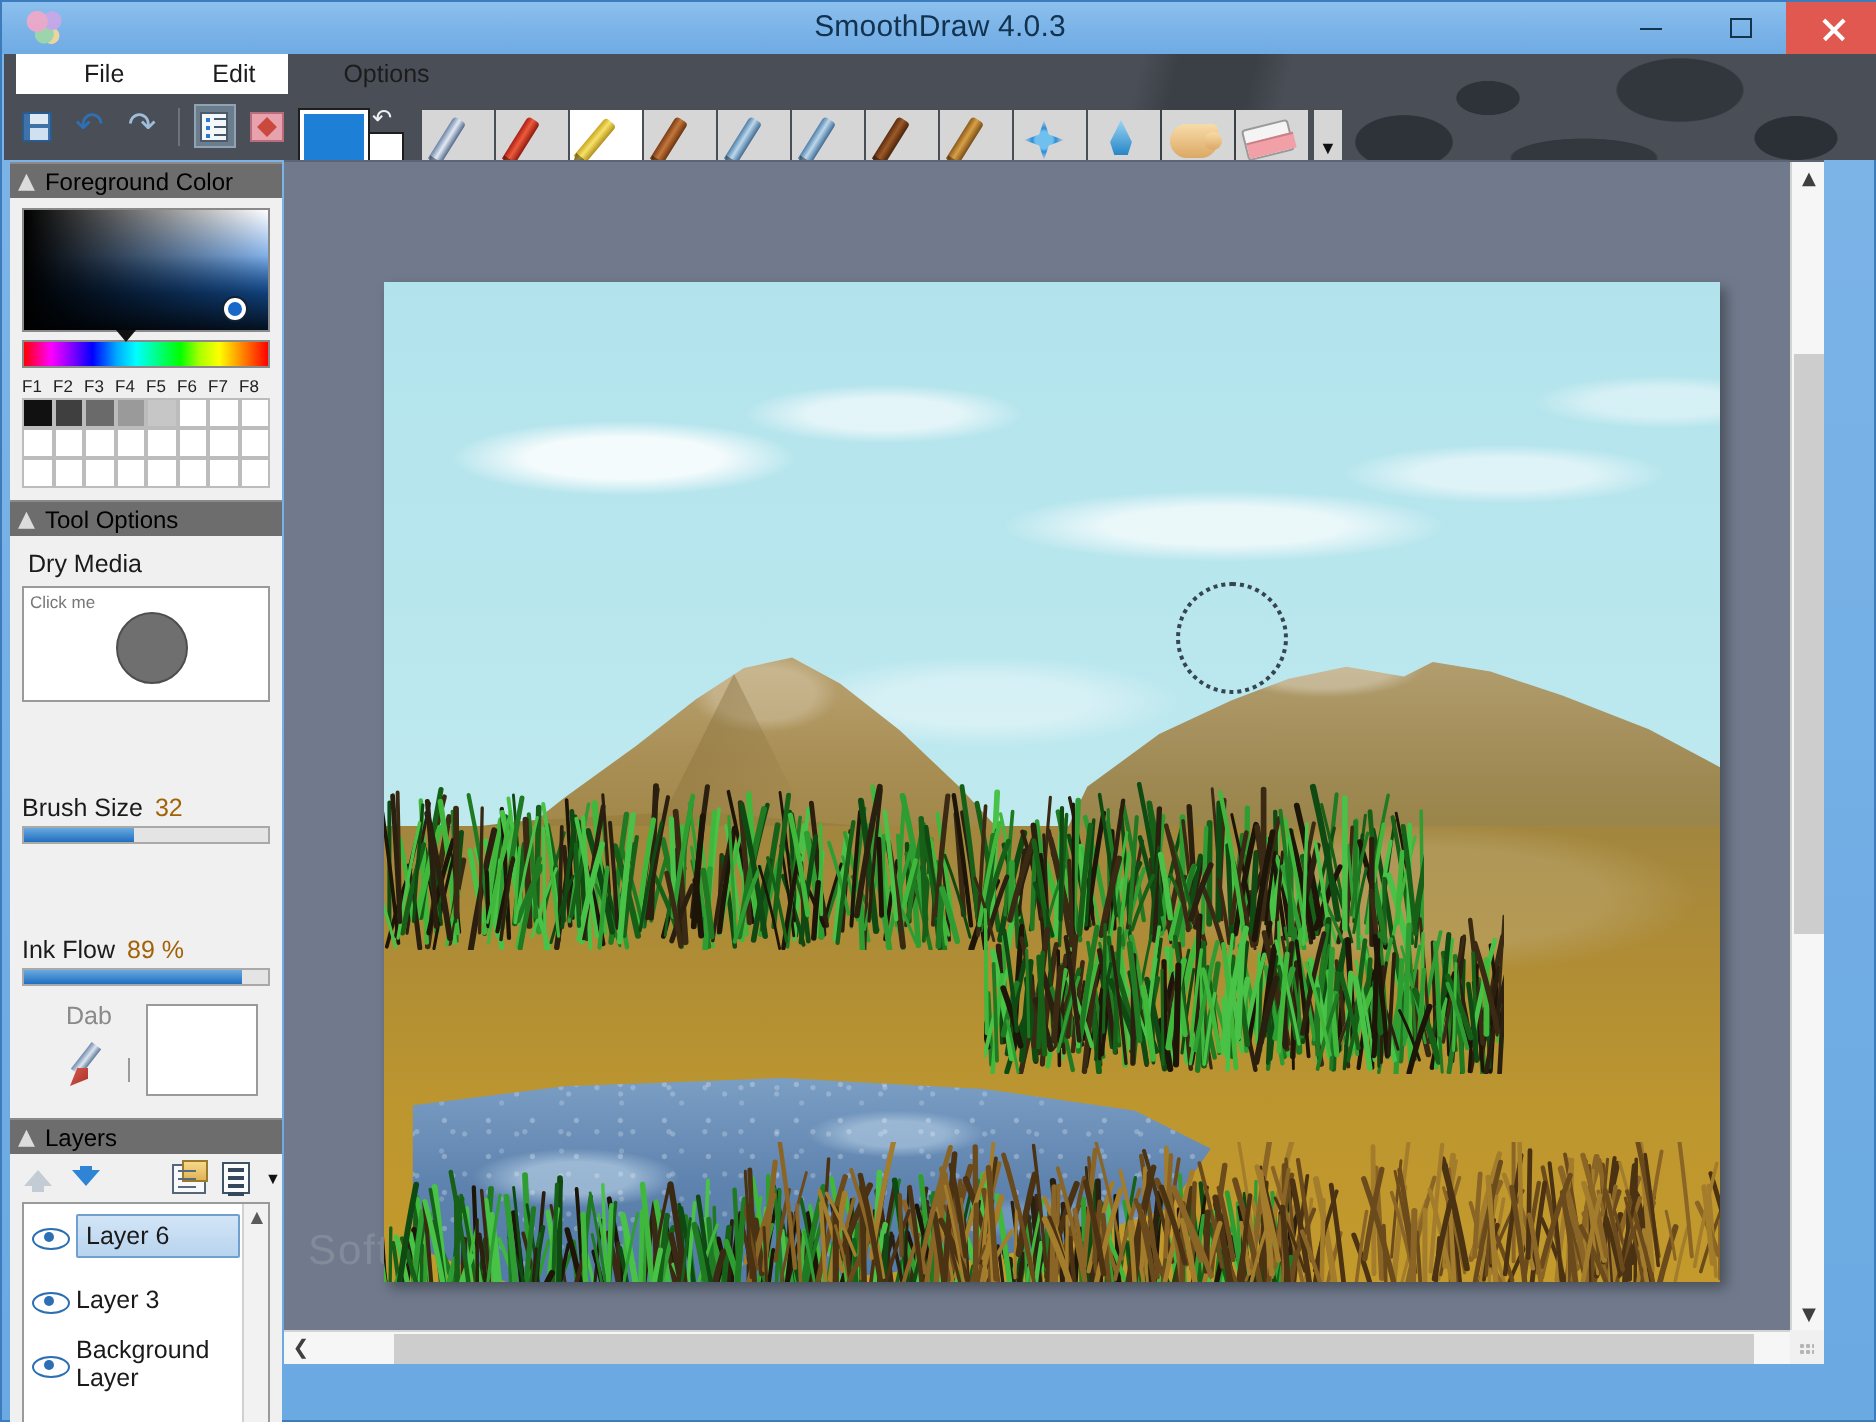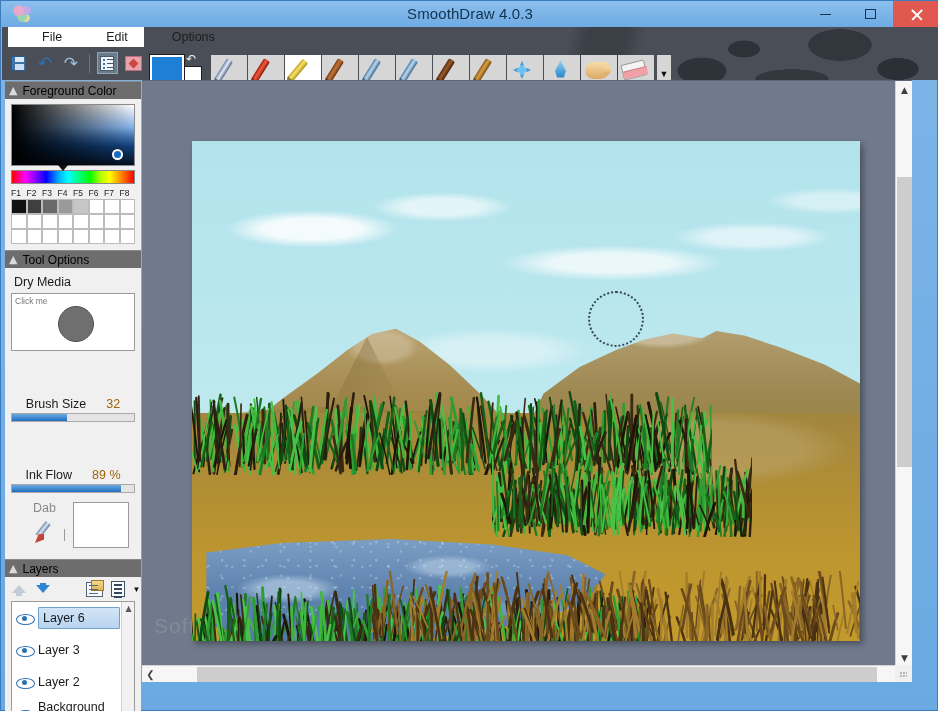--- a/index.html
+++ b/index.html
@@ -286,22 +286,22 @@
     text-align: right;
   }
   #dab-preview .clickme {
     position: absolute; left: 3px; top: 2px; font-size: 8.5px; color: #777;
   }
   #dab-circle {
     position: absolute; left: 46px; top: 12px; width: 36px; height: 36px;
     border-radius: 50%; background: #6f6f6f; border: 1px solid #4e4e4e;
   }
   .slider-row {
-    display: flex; align-items: baseline; justify-content: center;
-    gap: 20px; margin-top: 7px;
+    display: flex; align-items: baseline; justify-content: flex-start;
+    gap: 6px; margin-top: 7px;
   }
   .slider-label { font-size: 12.5px; color: #1a1a1a; }
   .slider-val { font-size: 12.5px; color: #a16207; margin-top: 39px; }
   .slider-track {
     width: 124px; height: 9px; background: #e4e4e4;
     border: 1px solid #a9a9a9; margin-top: 2px; position: relative;
   }
   .slider-fill {
     position: absolute; left: 0; top: 0; height: 100%;
     background: linear-gradient(180deg,#6aa9e0,#1f6fc0);
@@ -763,24 +763,20 @@
       </div>
       <div class="panel-body" style="padding-top:0">
         <div id="layer-list">
           <div class="layer-row sel">
             <span class="eye"></span>
             <span class="namebox layer-name">Layer 6</span>
           </div>
           <div class="layer-row">
             <span class="eye"></span>
             <span class="layer-name">Layer 3</span>
-          </div>
-          <div class="layer-row">
-            <span class="eye"></span>
-            <span class="layer-name">Layer 2</span>
           </div>
           <div class="layer-row">
             <span class="eye"></span>
             <span class="layer-name" style="width:62px">Background Layer</span>
           </div>
           <div id="layer-scroll">
             <div class="lscroll-arrow" id="lscroll-up">▲</div>
             <div class="lscroll-arrow" id="lscroll-dn">▼</div>
           </div>
         </div>

